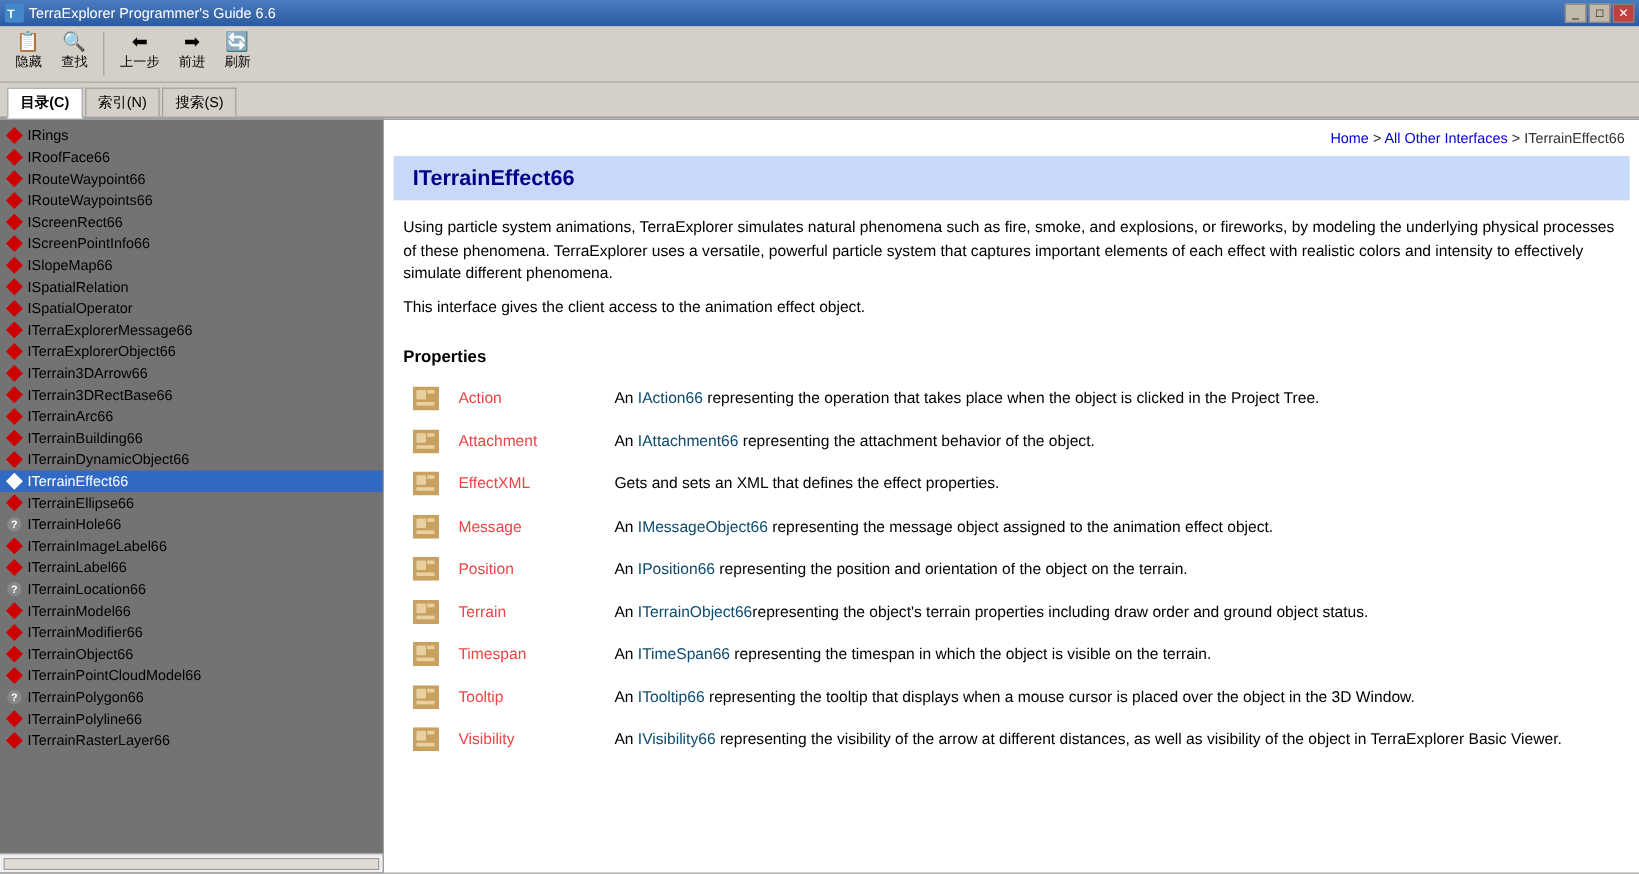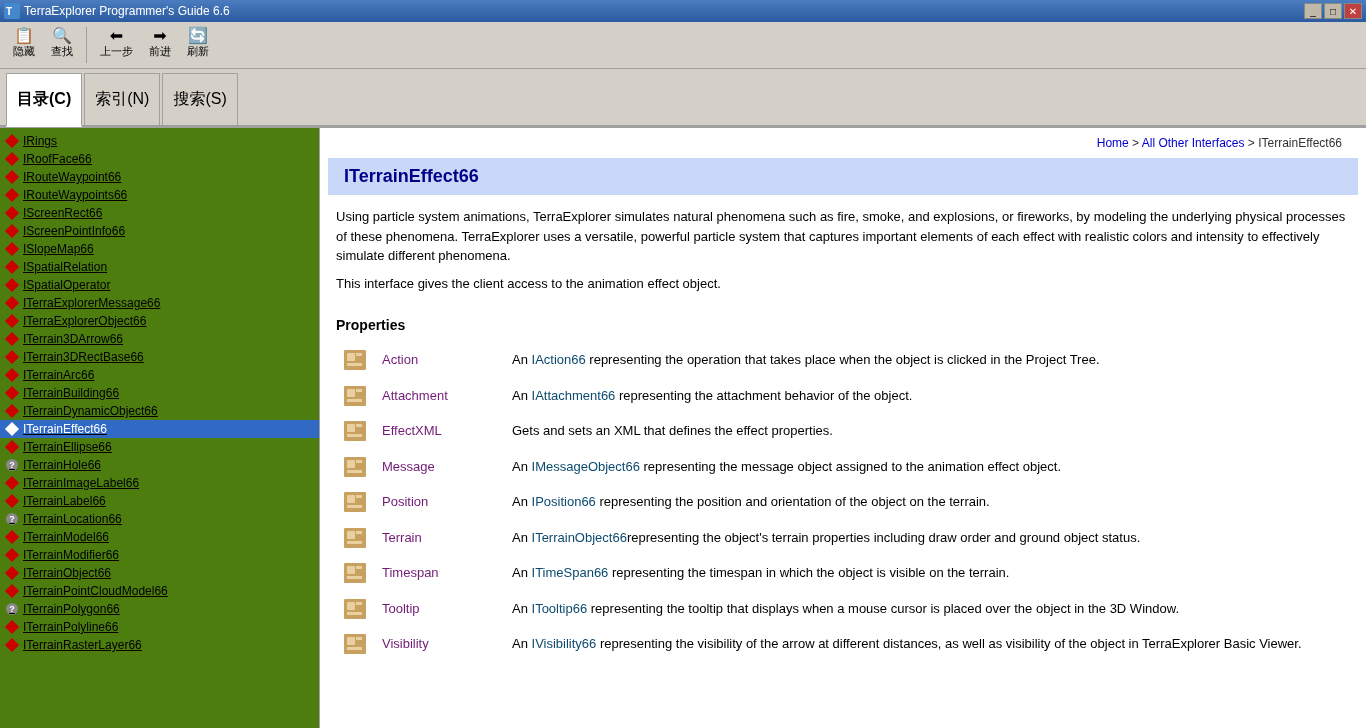--- a/index.html
+++ b/index.html
@@ -52,22 +52,22 @@
 
     
     .tabs-bar {
       background: #d4d0c8;
       padding: 4px 6px 0 6px;
       display: flex;
       gap: 0;
       border-bottom: 2px solid #a0a0a0;
     }
     .tab {
-      padding: 15px 10px;
-      font-size: 16px;
+      padding: 3px 10px;
+      font-size: 12px;
       background: #d4d0c8;
       border: 1px solid #a0a0a0;
       border-bottom: none;
       cursor: pointer;
       color: #000;
       margin-right: 2px;
     }
     .tab.active {
       background: white;
       font-weight: bold;
@@ -78,27 +78,26 @@
     
     .main-container {
       display: flex;
       height: calc(728px - 22px - 48px - 30px);
       background: #d4d0c8;
     }
 
     
     .left-panel {
       width: 320px;
-      background: #4d7c0f;
+      background: #737373;
       border-right: 1px solid #a0a0a0;
       border-top: 1px solid #a0a0a0;
       display: flex;
       flex-direction: column;
       overflow: hidden;
-      text-decoration: underline;
     }
     .tree-container {
       flex: 1;
       overflow-y: auto;
       overflow-x: auto;
       padding: 4px 0;
     }
     .tree-item {
       display: flex;
       align-items: center;
@@ -149,21 +148,21 @@
       overflow-y: auto;
       padding: 0;
     }
     .right-panel::-webkit-scrollbar { width: 16px; }
     .right-panel::-webkit-scrollbar-track { background: #f0f0f0; }
     .right-panel::-webkit-scrollbar-thumb { background: #c0bdb5; border: 1px solid #a0a0a0; }
 
     
     .breadcrumb {
       text-align: right;
-      padding: 8px 24px 4px 12px;
+      padding: 8px 12px 4px 12px;
       font-size: 12px;
       color: #333;
     }
     .breadcrumb a { color: #0000cc; text-decoration: none; }
 
     
     .page-title {
       background: #c8d8f8;
       padding: 8px 16px;
       margin: 4px 8px;
@@ -188,21 +187,21 @@
       border-collapse: collapse;
     }
     .prop-table td {
       vertical-align: top;
       padding: 5px 8px;
       font-size: 13px;
       line-height: 1.5;
     }
     .prop-table td:first-child { width: 30px; }
     .prop-table td:nth-child(2) { width: 130px; }
-    .prop-link { color: #701a75; text-decoration: none; }
+    .prop-link { color: #ef4444; text-decoration: none; }
     .prop-desc a { color: #0c4a6e; text-decoration: none; }
 
     
     .status-bar {
       height: 20px;
       background: #d4d0c8;
       border-top: 1px solid #a0a0a0;
       display: flex;
       align-items: center;
       padding: 0 4px;

